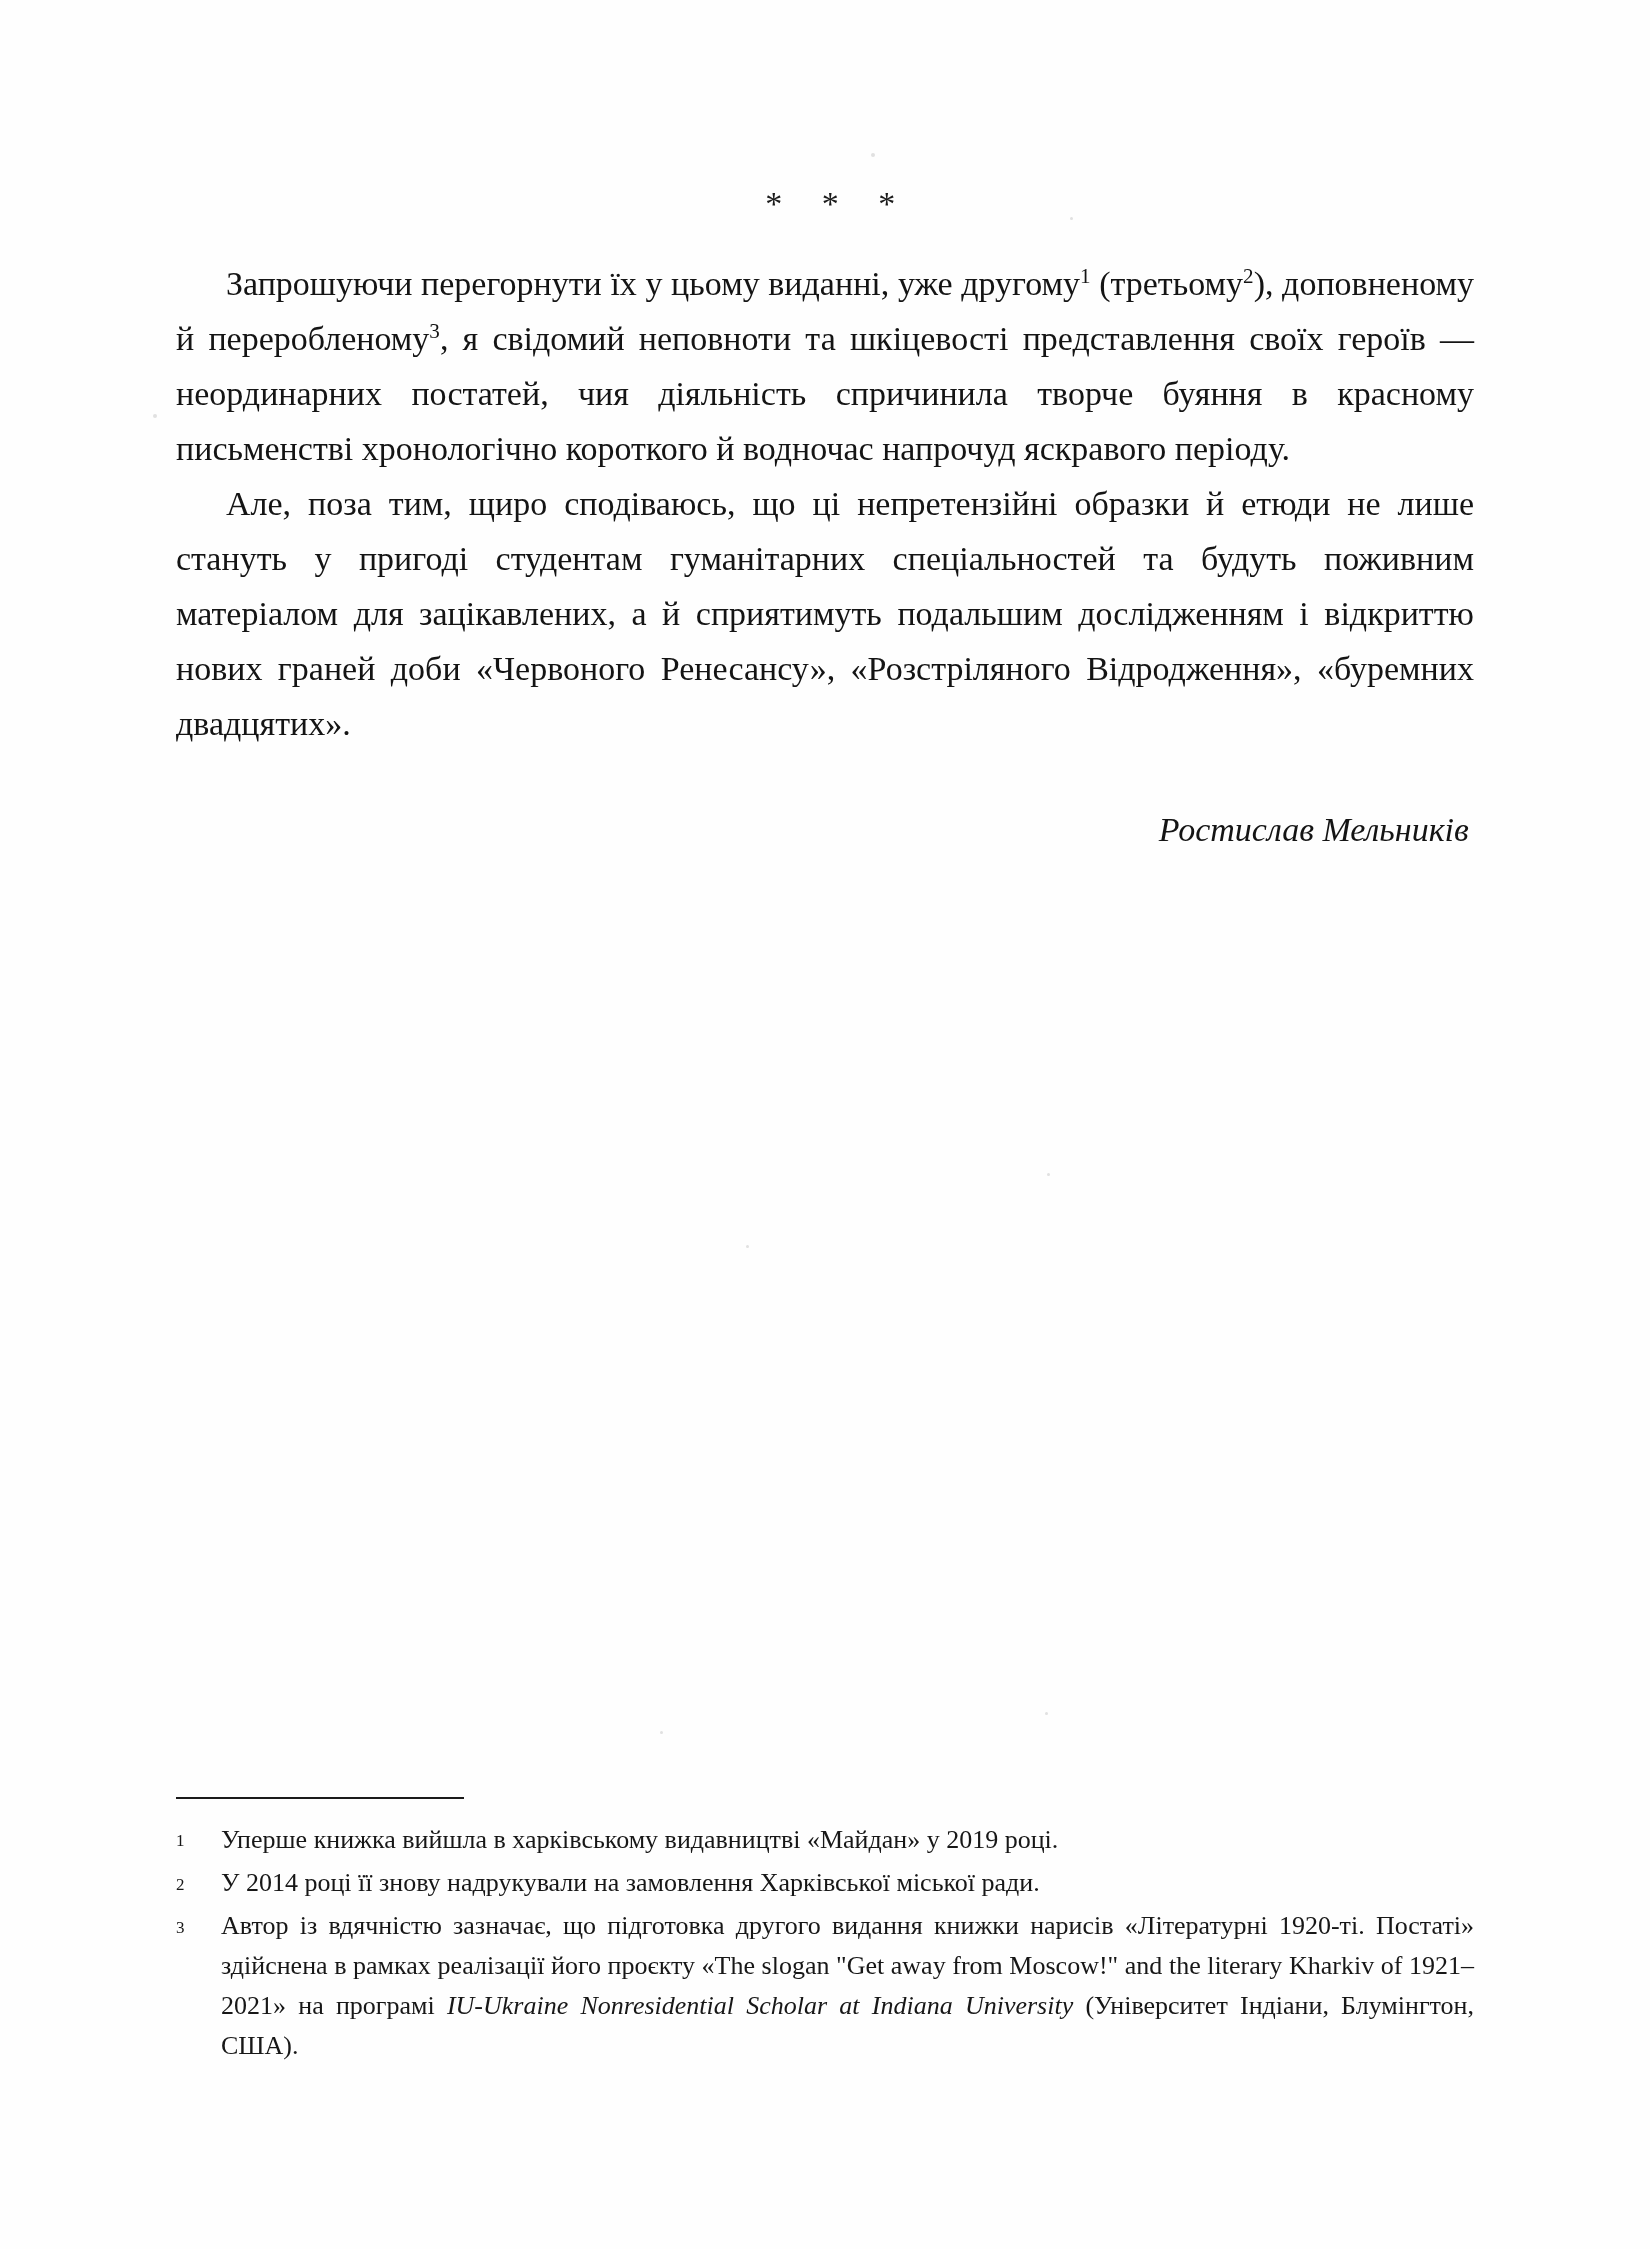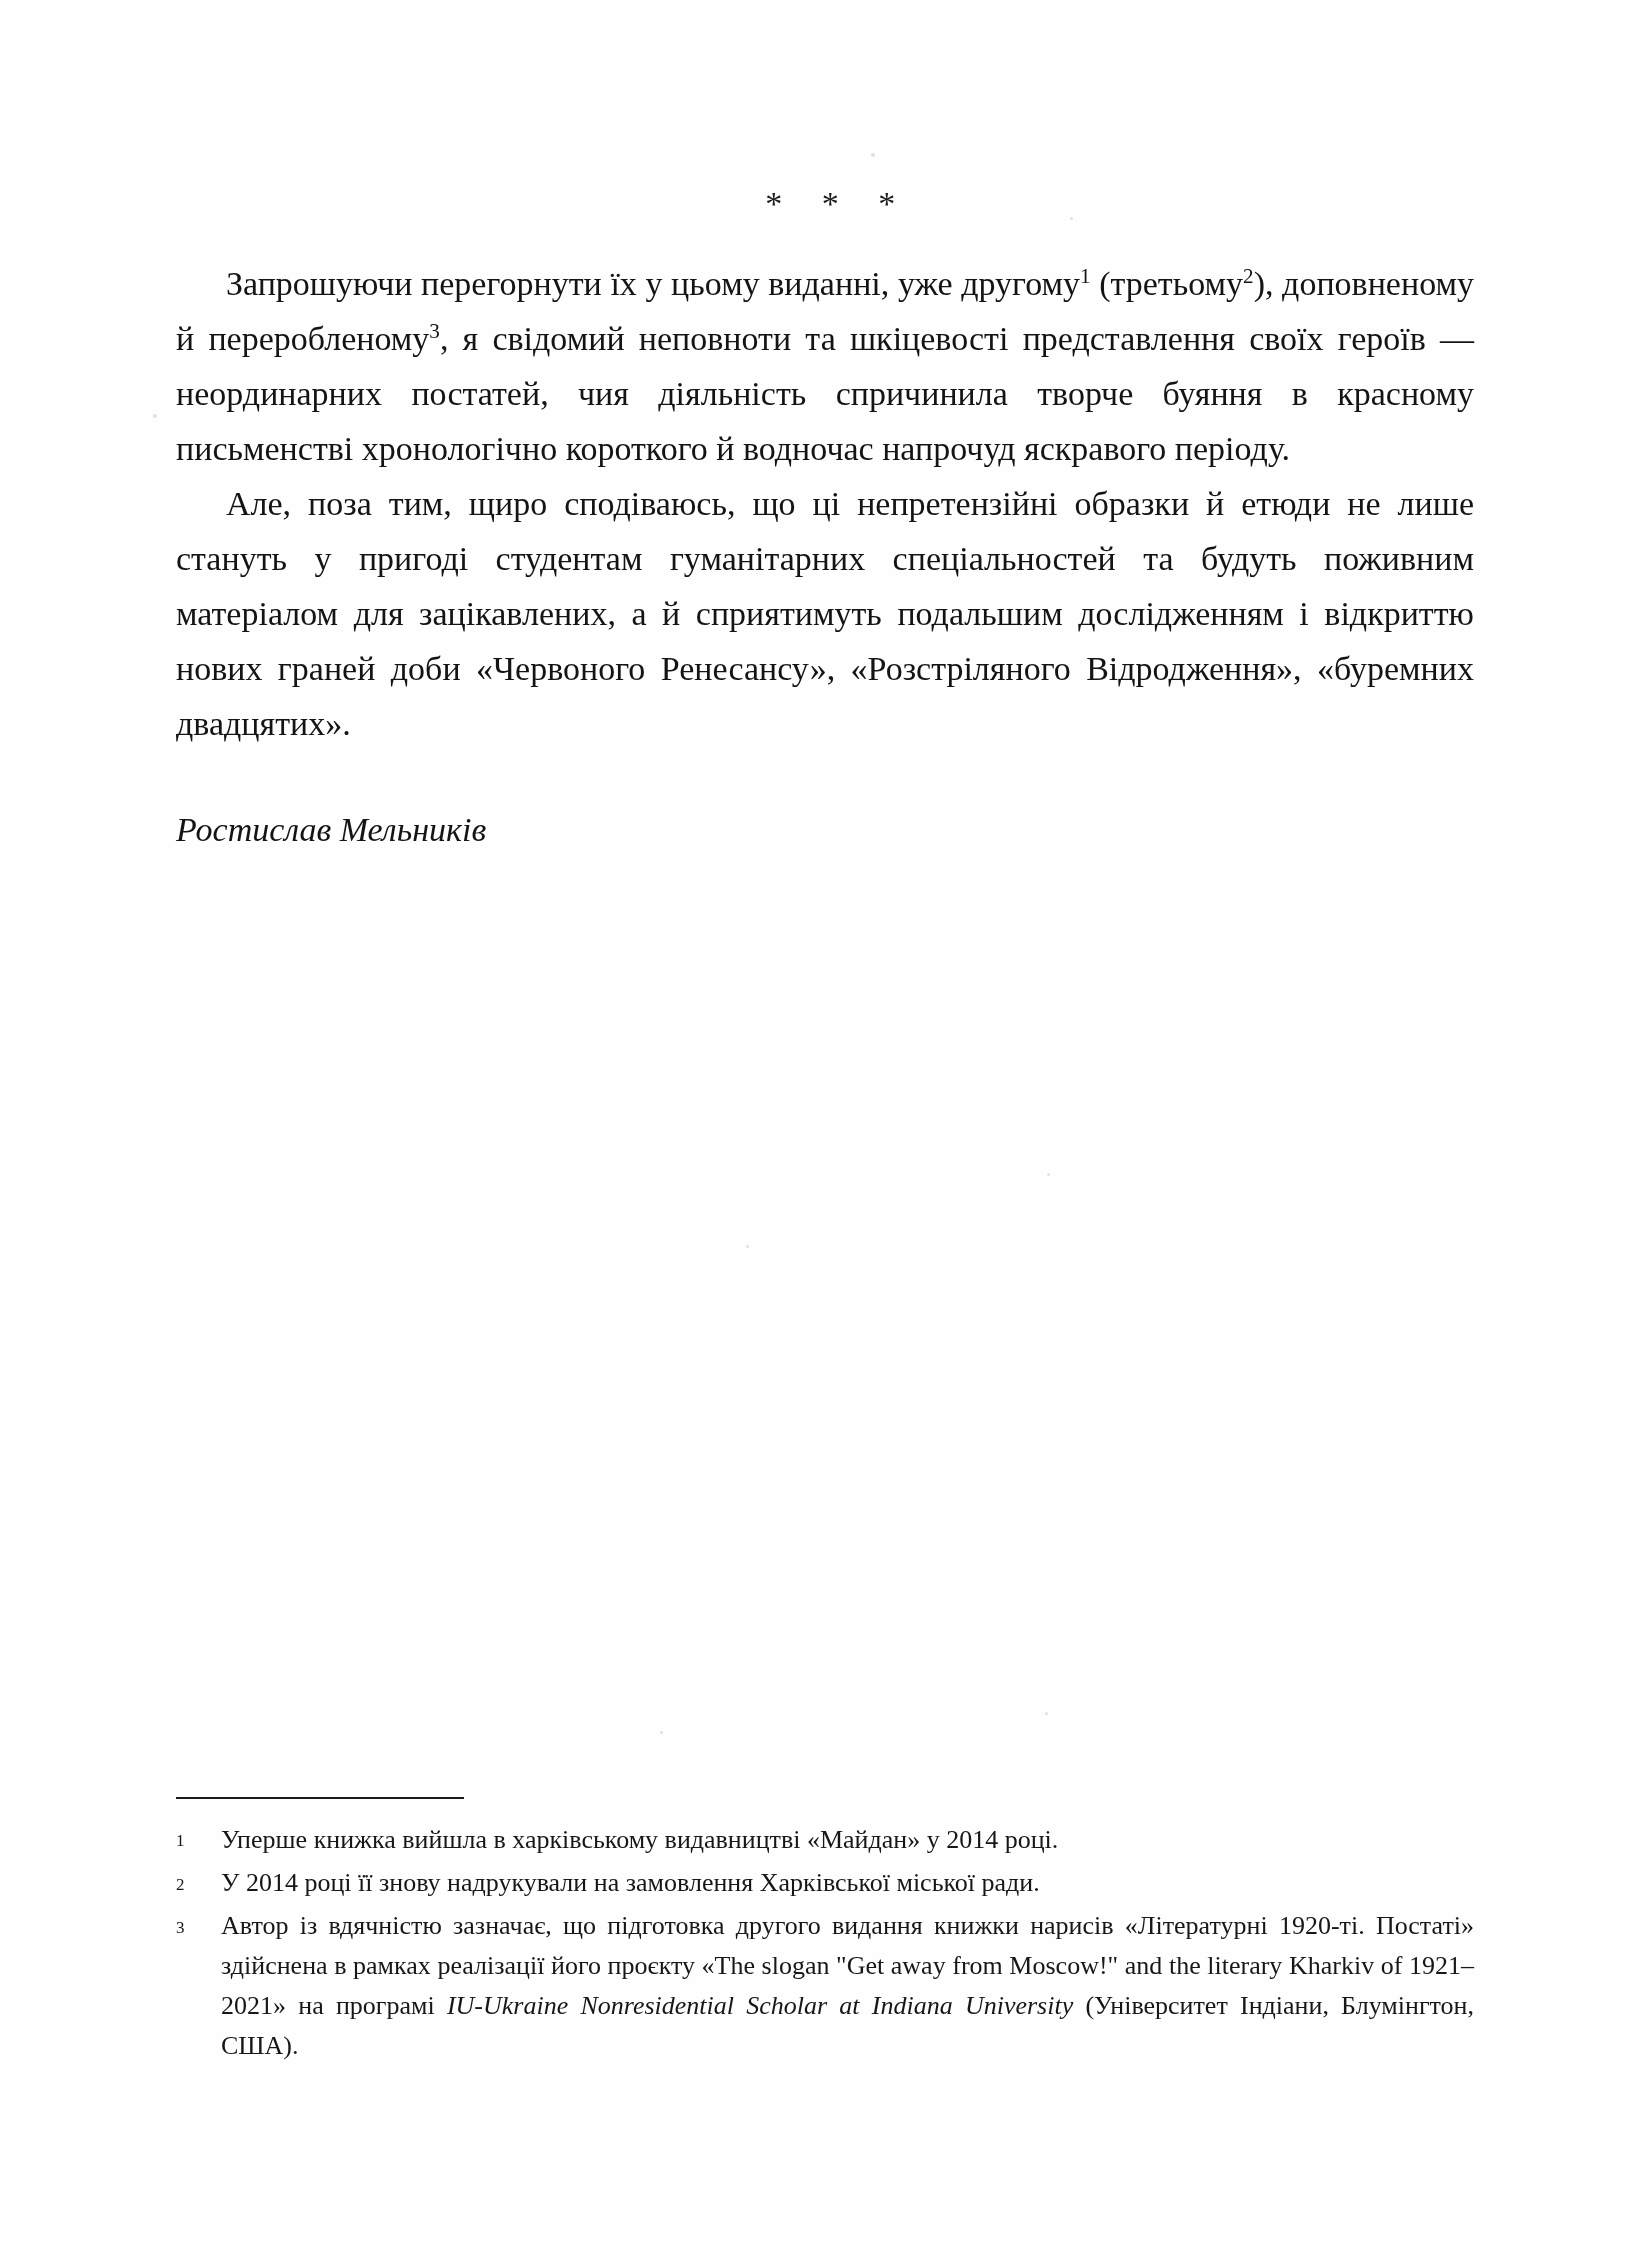--- a/index.html
+++ b/index.html
@@ -49,21 +49,21 @@
     margin: 0;
     text-indent: 50px;
   }
   sup {
     font-size: 0.62em;
     vertical-align: super;
     line-height: 0;
   }
   .signature {
     margin-top: 60px;
-    text-align: left;
+    text-align: right;
     font-style: italic;
     font-size: 34px;
     padding-right: 5.2px;
     color: #141414;
   }
   .footnote-zone {
     position: absolute;
     left: 176px;
     top: 1797px;
     width: 1298px;
@@ -118,21 +118,21 @@
     </div>
 
     <div class="signature">Ростислав Мельників</div>
   </div>
 
   <div class="footnote-zone">
     <div class="footnote-rule"></div>
 
     <div class="footnote">
       <span class="marker">1</span>
-      <span class="fn-text">Уперше книжка вийшла в харківському видавництві «Майдан» у 2014 році.</span>
+      <span class="fn-text">Уперше книжка вийшла в харківському видавництві «Майдан» у 2019 році.</span>
     </div>
 
     <div class="footnote">
       <span class="marker">2</span>
       <span class="fn-text">У 2014 році її знову надрукували на замовлення Харківської міської ради.</span>
     </div>
 
     <div class="footnote">
       <span class="marker">3</span>
       <span class="fn-text">Автор із вдячністю зазначає, що підготовка другого видання книжки нарисів «Літературні 1920-ті. Постаті» здійснена в рамках реалізації його проєкту «The slogan "Get away from Moscow!" and the literary Kharkiv of 1921–2021» на програмі <i>IU-Ukraine Nonresidential Scholar at Indiana University</i> (Університет Індіани, Блумінгтон, США).</span>

